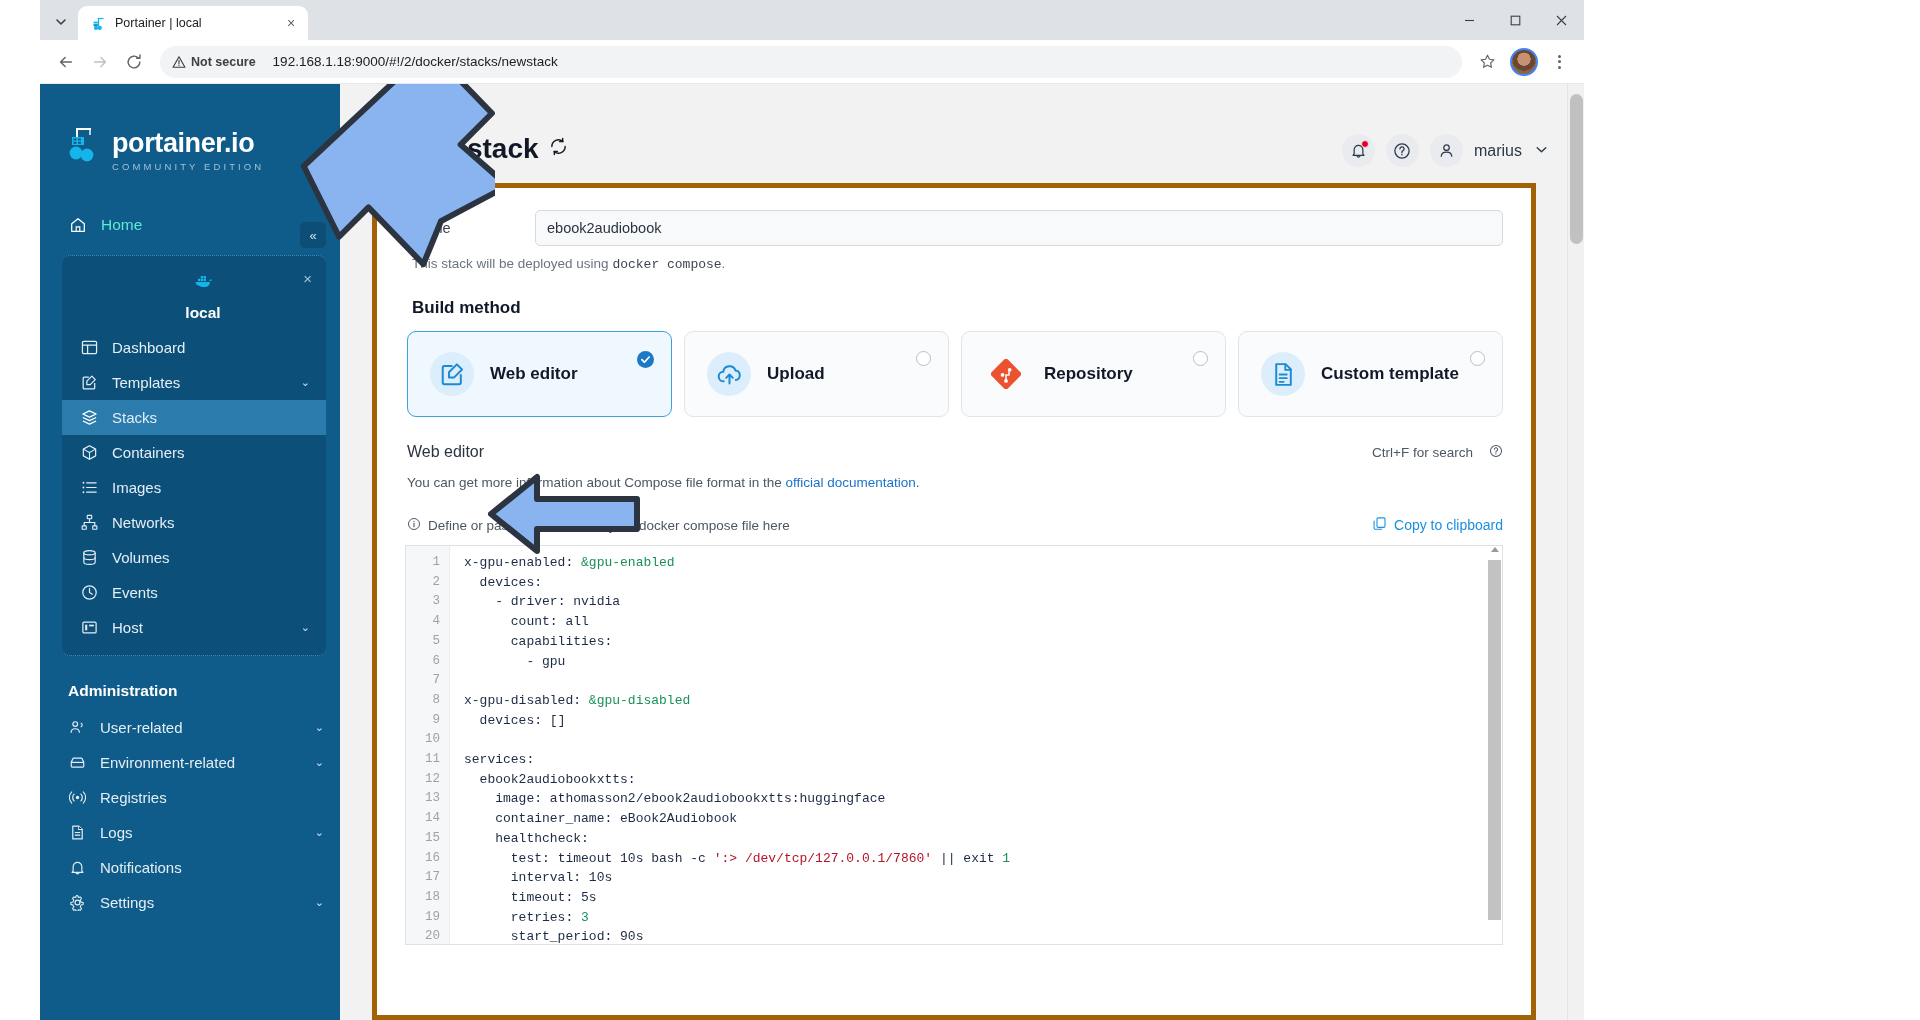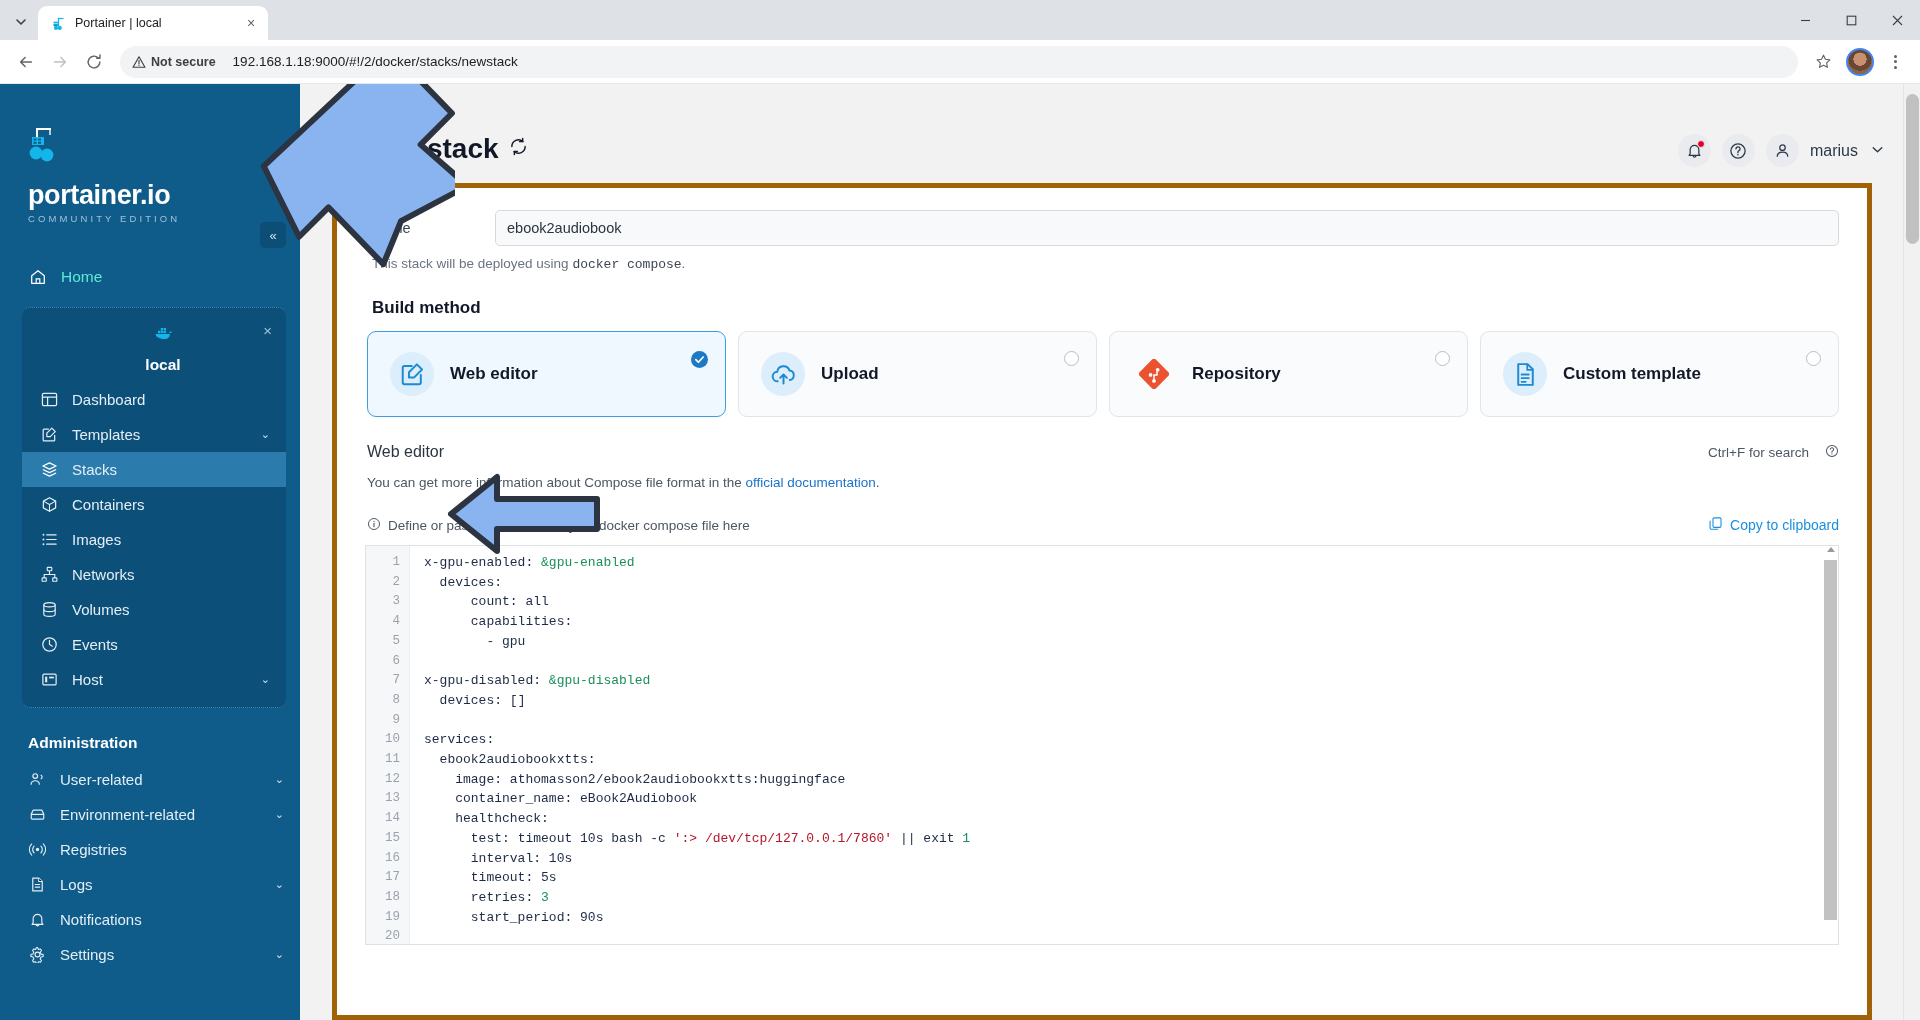--- a/index.html
+++ b/index.html
@@ -4,21 +4,21 @@
 <style>
   * { box-sizing: border-box; margin: 0; padding: 0; }
   html, body {
     width: 1920px; height: 1020px;
     font-family: "Liberation Sans", sans-serif;
     overflow: hidden;
     background: #ffffff;
   }
 
   
-  .browser { width: 1920px; height: 1020px; display: flex; flex-direction: column; }
+  .browser { width: 1584px; height: 1020px; display: flex; flex-direction: column; padding-left: 40px; }
 
   .tabstrip {
     height: 40px; background: #dee1e6;
     display: flex; align-items: flex-end; padding-left: 4px; position: relative;
   }
   .tab-listbtn {
     width: 34px; height: 30px; margin-bottom: 3px; border-radius: 6px;
     display: flex; align-items: center; justify-content: center;
     color: #3c4043; background: transparent;
   }
@@ -93,21 +93,21 @@
   .sidebar {
     width: 300px; flex: 0 0 300px; background: #0f5b8a;
     color: #fff; position: relative; padding-top: 2px;
     display: flex; flex-direction: column;
   }
   .collapse-btn {
     position: absolute; right: 14px; top: 138px; width: 26px; height: 26px;
     background: #0c4e76; border-radius: 5px; display: flex;
     align-items: center; justify-content: center; color: #cfe3f0; font-size: 13px;
   }
-  .logo-wrap { padding: 40px 0 34px 28px; display: flex; align-items: flex-start; gap: 10px; flex-direction: column; }
+  .logo-wrap { padding: 40px 0 34px 28px; display: flex; align-items: flex-end; gap: 10px; }
   .logo-text-main {
     font-size: 27px; font-weight: bold; color: #ffffff; line-height: 1;
     letter-spacing: -0.4px;
   }
   .logo-text-sub {
     font-size: 9.5px; color: #9fc2d8; letter-spacing: 3.1px; margin-top: 4px;
   }
   .nav-home {
     display: flex; align-items: center; gap: 14px;
     padding: 9px 0 9px 28px; font-size: 15.5px; font-weight: normal; color: #5eead4;
@@ -774,20 +774,21 @@
               <div>15</div>
               <div>16</div>
               <div>17</div>
               <div>18</div>
               <div>19</div>
               <div>20</div>
             </div>
           <div class="code-area" id="codearea">
               <div class="code-line"><span class="k-key">x-gpu-enabled</span><span class="k-val">:</span> <span class="k-anchor">&amp;gpu-enabled</span></div>
               <div class="code-line">  <span class="k-key">devices</span><span class="k-val">:</span></div>
+              <div class="code-line">    - <span class="k-key">driver</span><span class="k-val">:</span> nvidia</div>
               <div class="code-line">      <span class="k-key">count</span><span class="k-val">:</span> all</div>
               <div class="code-line">      <span class="k-key">capabilities</span><span class="k-val">:</span></div>
               <div class="code-line">        - <span class="k-val">gpu</span></div>
               <div class="code-line">&nbsp;</div>
               <div class="code-line"><span class="k-key">x-gpu-disabled</span><span class="k-val">:</span> <span class="k-anchor">&amp;gpu-disabled</span></div>
               <div class="code-line">  <span class="k-key">devices</span><span class="k-val">:</span> []</div>
               <div class="code-line">&nbsp;</div>
               <div class="code-line"><span class="k-key">services</span><span class="k-val">:</span></div>
               <div class="code-line">  <span class="k-key">ebook2audiobookxtts</span><span class="k-val">:</span></div>
               <div class="code-line">    <span class="k-key">image</span><span class="k-val">:</span> athomasson2/ebook2audiobookxtts:huggingface</div>

